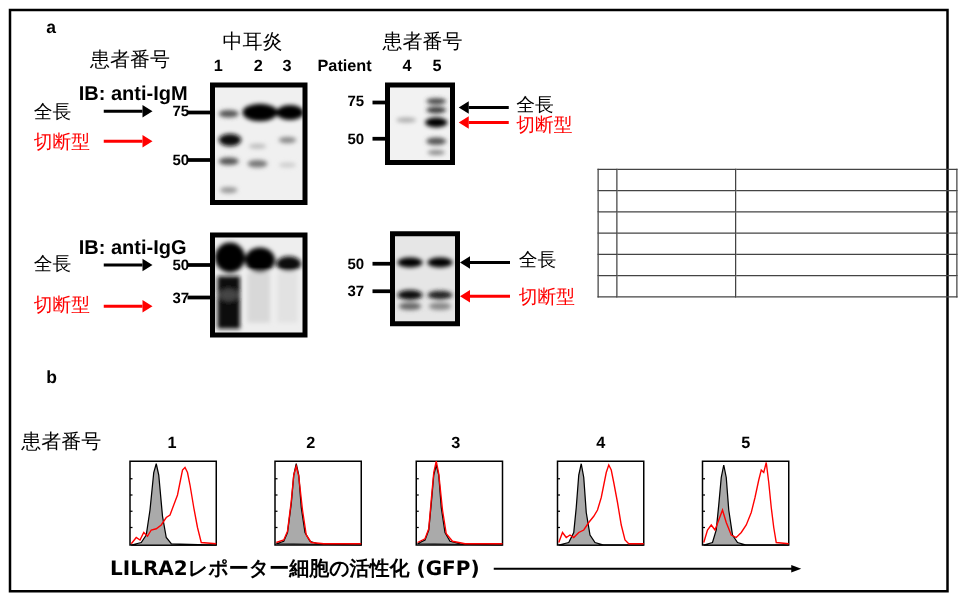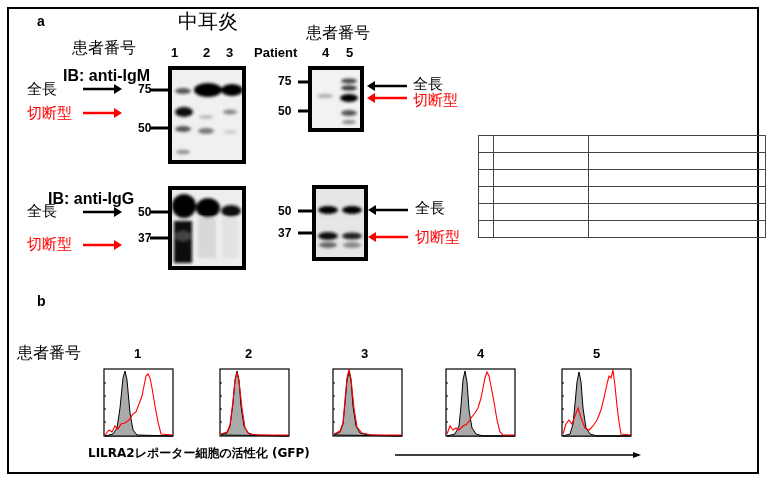--- a/index.html
+++ b/index.html
@@ -19,21 +19,21 @@
   table.pt td.pa{width:170px;}
   svg{position:absolute;overflow:visible;}
 </style>
 </head>
 <body>
 
 <div class="frame"></div>
 
 <div class="abs panel-letter" style="left:37px;top:13px;">a</div>
 <div class="abs jp" style="left:72px;top:38px;font-size:16px;">患者番号</div>
-<div class="abs jp" style="left:178px;top:8px;font-size:20px;">中耳炎</div>
+<div class="abs jp" style="left:178px;top:23px;font-size:16px;">中耳炎</div>
 <div class="abs lane" style="left:171px;top:45px;">1</div>
 <div class="abs lane" style="left:203px;top:45px;">2</div>
 <div class="abs lane" style="left:226px;top:45px;">3</div>
 
 <div class="abs jp" style="left:306px;top:23px;font-size:16px;">患者番号</div>
 <div class="abs lane" style="left:254px;top:45px;">Patient</div>
 <div class="abs lane" style="left:322px;top:45px;">4</div>
 <div class="abs lane" style="left:346px;top:45px;">5</div>
 
 <div class="abs bold" style="left:63px;top:67px;">IB: anti-IgM</div>
@@ -96,21 +96,21 @@
       <polygon points="10,3 2,8 10,13" fill="#000"></polygon>
     </g>
   <g>
       <line x1="10" y1="20" x2="42" y2="20" stroke="#f00" stroke-width="2.5"></line>
       <polygon points="10,15 2,20 10,25" fill="#f00"></polygon>
     </g>
 </svg>
 <div class="abs jp" style="left:413px;top:75px;">全長</div>
 <div class="abs jp jp-red" style="left:413px;top:91px;">切断型</div>
 
-<div class="abs bold" style="left:48px;top:190px;text-align:right;">IB: anti-IgG</div>
+<div class="abs bold" style="left:63px;top:190px;text-align:right;">IB: anti-IgG</div>
 <div class="abs jp" style="left:27px;top:202px;">全長</div>
 <div class="abs jp jp-red" style="left:27px;top:235px;">切断型</div>
 <svg style="left:80px;top:203px;" width="45" height="50">
   <g>
       <line x1="3" y1="9" x2="34" y2="9" stroke="#000" stroke-width="2.5"></line>
       <polygon points="34,4 42,9 34,14" fill="#000"></polygon>
     </g>
   <g>
       <line x1="3" y1="42" x2="34" y2="42" stroke="#f00" stroke-width="2.5"></line>
       <polygon points="34,37 42,42 34,47" fill="#f00"></polygon>
@@ -259,19 +259,19 @@
   <path d="M2,68 L9,66 L12,56 L14,36 L16,14 L18,4 L20,14 L22,40 L25,60 L29,66 L36,68 L70,68 Z" fill="#aaa" stroke="#000" stroke-width="1"></path>
   <path d="M2,66 L5,56 L8,52 L11,56 L14,48 L17,40 L20,50 L24,60 L28,62 L32,58 L36,52 L40,42 L43,30 L46,16 L48,8 L50,10 L52,2 L54,18 L56,38 L58,54 L60,66 L70,67" fill="none" stroke="#f00" stroke-width="1.1"></path>
   <g stroke="#000" stroke-width="1">
       <line x1="1" y1="15" x2="3" y2="15"></line>
       <line x1="1" y1="28" x2="3" y2="28"></line>
       <line x1="1" y1="41" x2="3" y2="41"></line>
       <line x1="1" y1="54" x2="3" y2="54"></line>
     </g>
 </svg>
 
-<div class="abs" style="left:88px;top:445px;font-family:'DejaVu Sans',sans-serif;font-weight:bold;font-size:12px;">LILRA2レポーター細胞の活性化 (GFP)</div>
+<div class="abs" style="left:88px;top:445px;font-family:'DejaVu Sans',sans-serif;font-weight:bold;font-size:16px;">LILRA2レポーター細胞の活性化 (GFP)</div>
 <svg style="left:395px;top:449px;" width="250" height="12">
   <g>
     <line x1="0" y1="6" x2="240" y2="6" stroke="#000" stroke-width="1.5"></line>
     <polygon points="238,3 246,6 238,9" fill="#000"></polygon>
   </g>
 </svg>
 
 </body></html>

